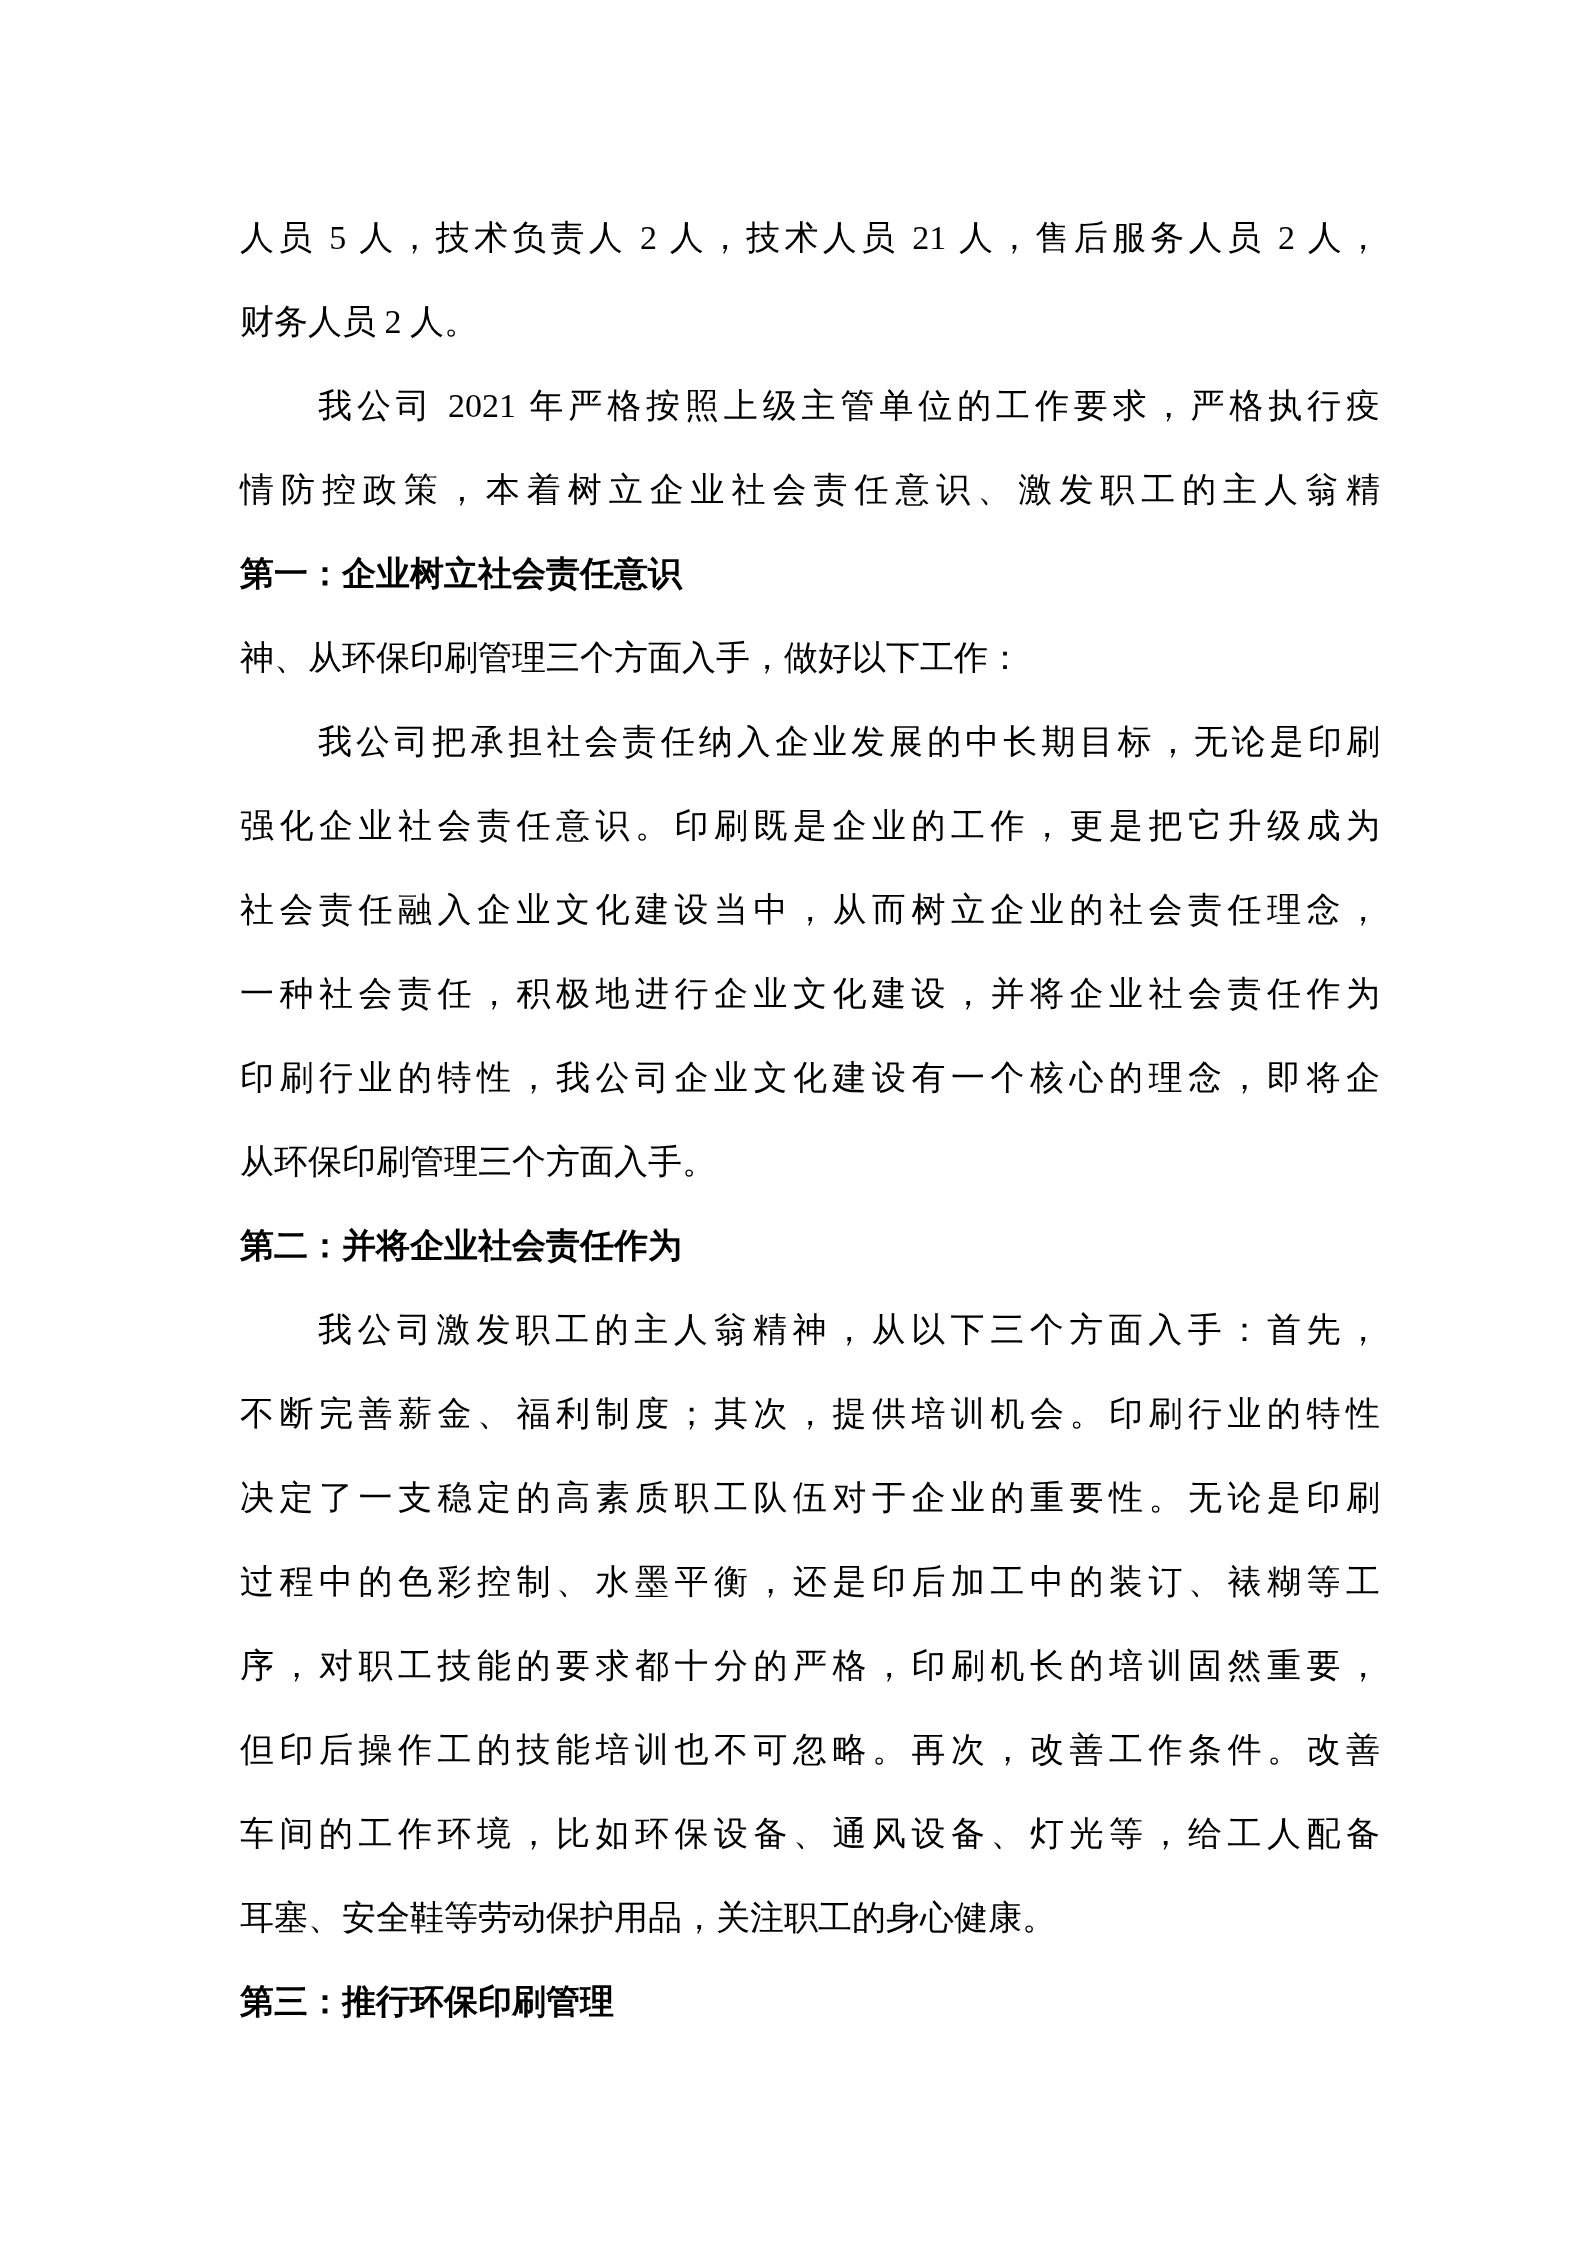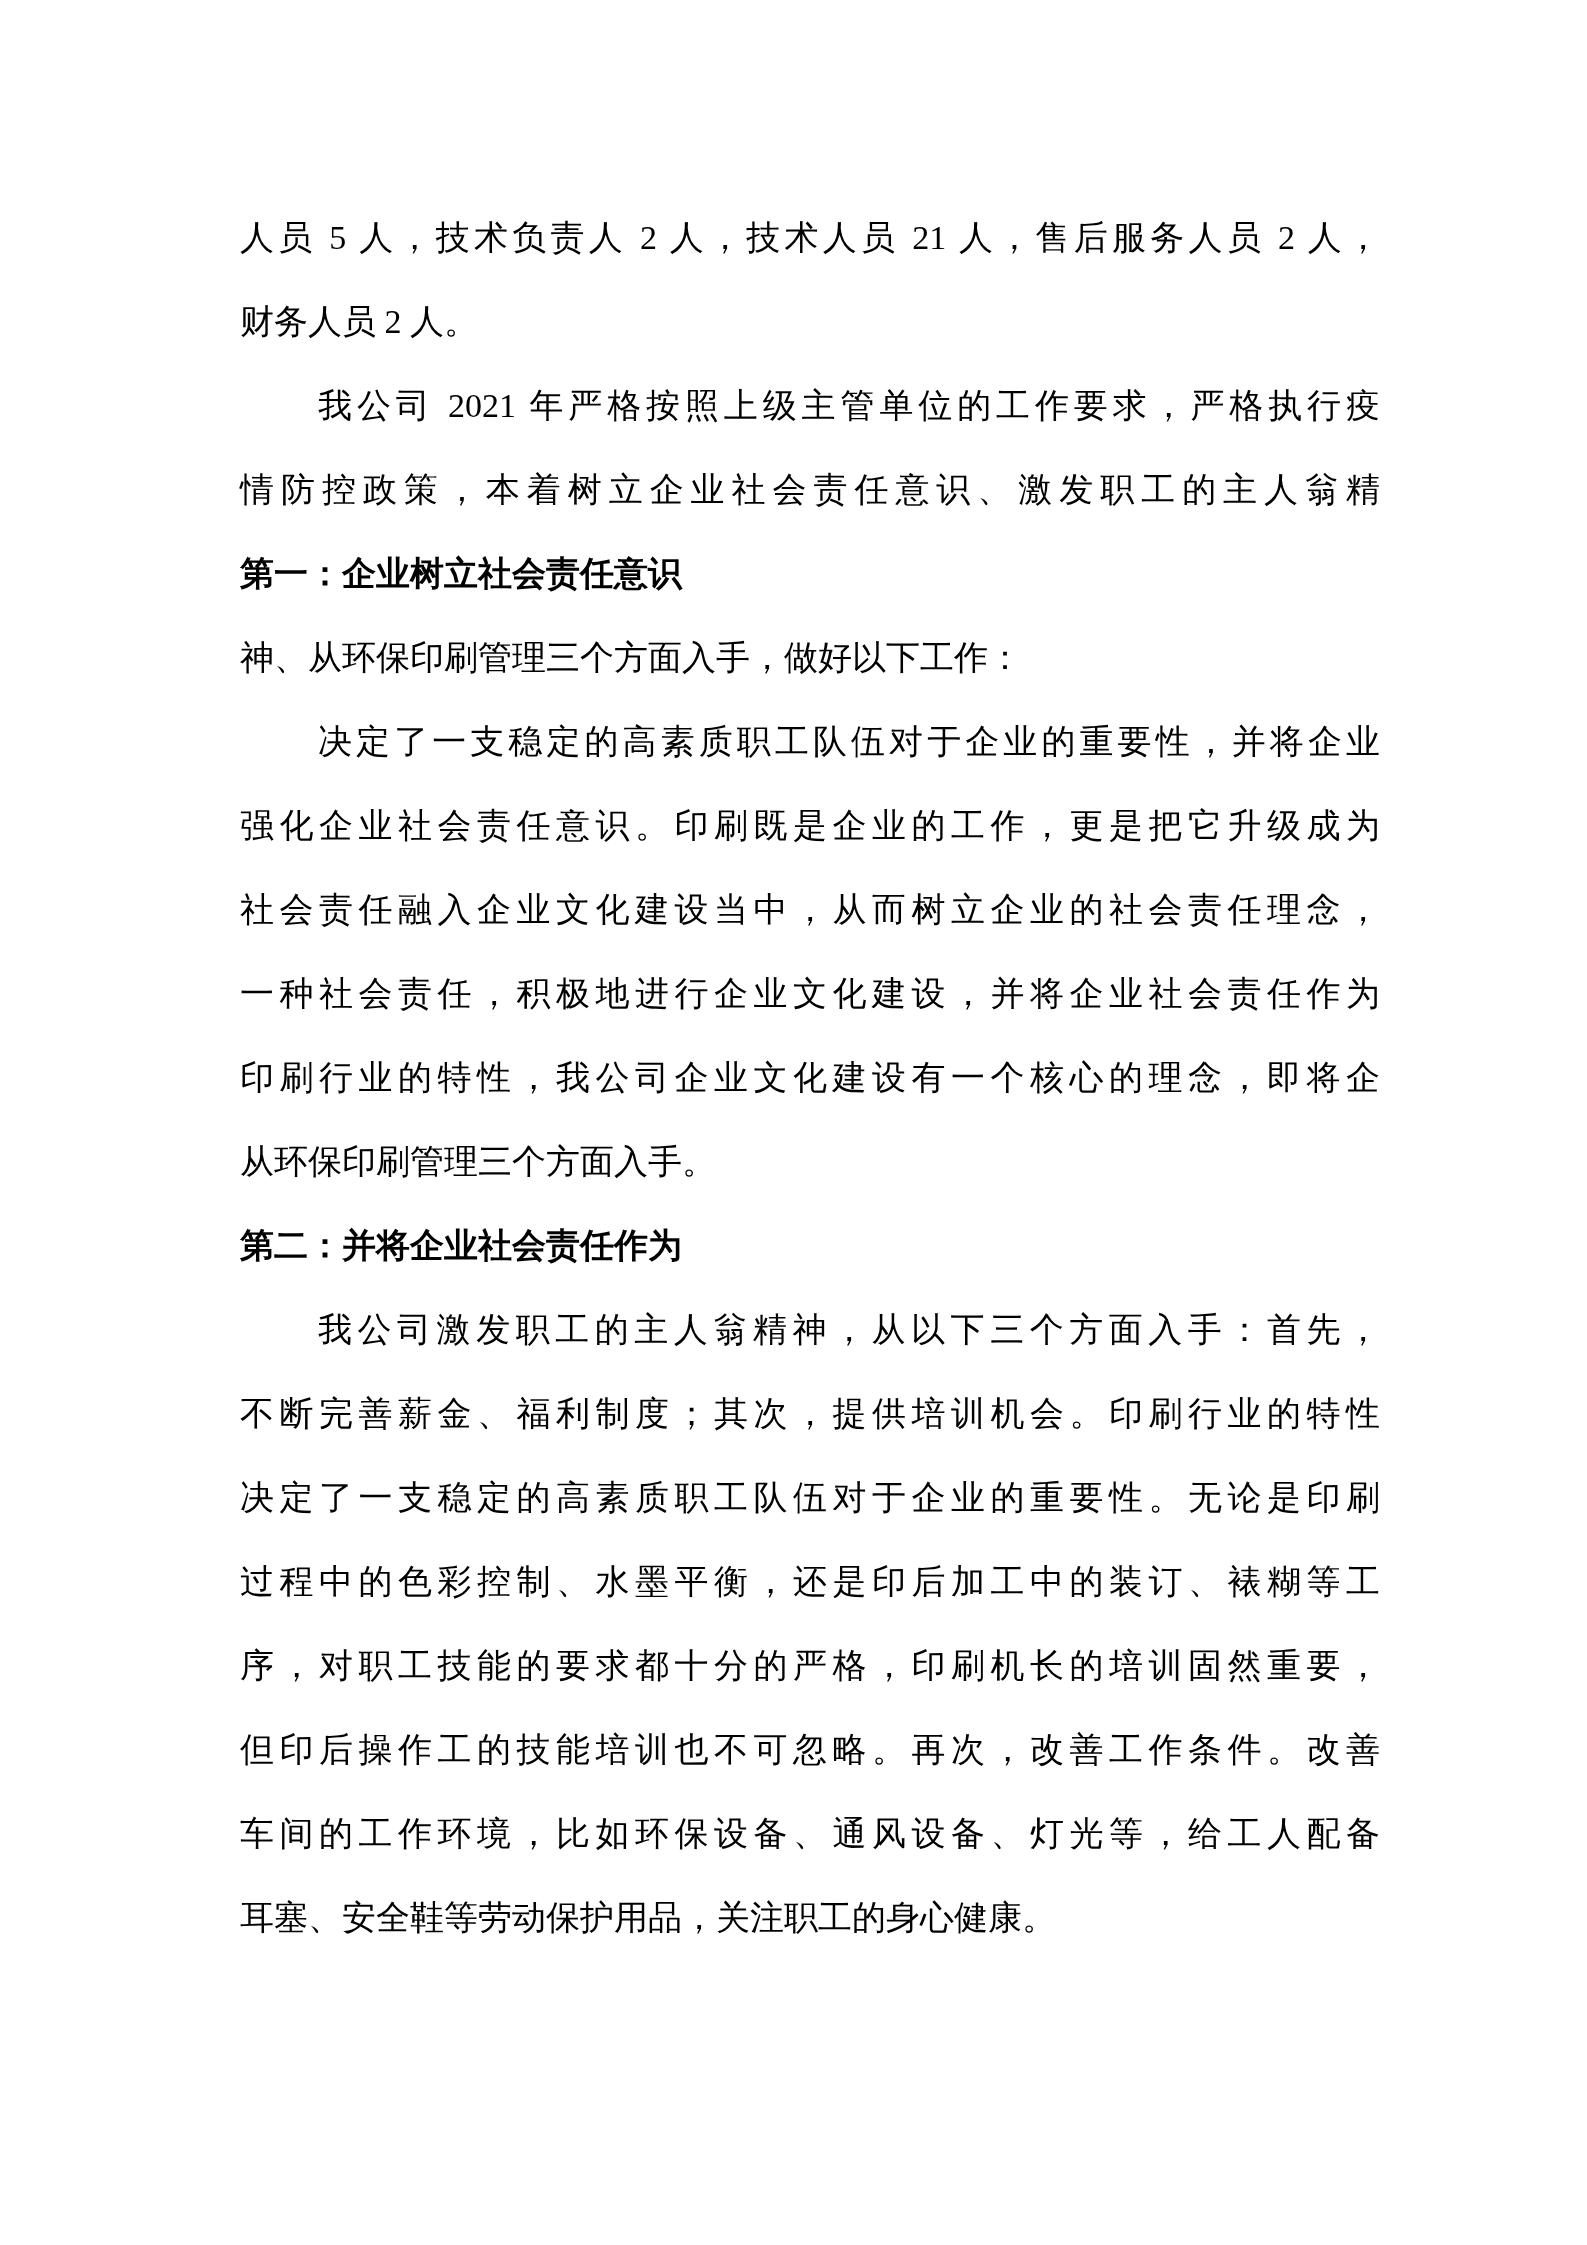--- a/index.html
+++ b/index.html
@@ -52,29 +52,30 @@
 <body style="background: rgb(255, 255, 255);">
 
 <div class="page">
   <div class="doc" style="color: rgb(0, 0, 0);">
     <div class="ln fill">人员 5 人，技术负责人 2 人，技术人员 21 人，售后服务人员 2 人，</div>
     <div class="ln">财务人员 2 人。</div>
     <div class="ln fill indent">我公司 2021 年严格按照上级主管单位的工作要求，严格执行疫</div>
     <div class="ln fill">情防控政策，本着树立企业社会责任意识、激发职工的主人翁精</div>
     <div class="ln hd">第一：企业树立社会责任意识</div>
     <div class="ln">神、从环保印刷管理三个方面入手，做好以下工作：</div>
-    <div class="ln fill indent">决定了一支稳定的高素质职工队伍对于企业的重要性，并将企业</div>
+    <div class="ln fill indent">我公司把承担社会责任纳入企业发展的中长期目标，无论是印刷</div>
     <div class="ln fill">强化企业社会责任意识。印刷既是企业的工作，更是把它升级成为</div>
     <div class="ln fill">社会责任融入企业文化建设当中，从而树立企业的社会责任理念，</div>
     <div class="ln fill">一种社会责任，积极地进行企业文化建设，并将企业社会责任作为</div>
     <div class="ln fill">印刷行业的特性，我公司企业文化建设有一个核心的理念，即将企</div>
     <div class="ln">从环保印刷管理三个方面入手。</div>
     <div class="ln hd">第二：并将企业社会责任作为</div>
     <div class="ln fill indent">我公司激发职工的主人翁精神，从以下三个方面入手：首先，</div>
     <div class="ln fill">不断完善薪金、福利制度；其次，提供培训机会。印刷行业的特性</div>
     <div class="ln fill">决定了一支稳定的高素质职工队伍对于企业的重要性。无论是印刷</div>
     <div class="ln fill">过程中的色彩控制、水墨平衡，还是印后加工中的装订、裱糊等工</div>
     <div class="ln fill">序，对职工技能的要求都十分的严格，印刷机长的培训固然重要，</div>
     <div class="ln fill">但印后操作工的技能培训也不可忽略。再次，改善工作条件。改善</div>
     <div class="ln fill">车间的工作环境，比如环保设备、通风设备、灯光等，给工人配备</div>
     <div class="ln">耳塞、安全鞋等劳动保护用品，关注职工的身心健康。</div>
+    <div class="ln hd">第三：推行环保印刷管理</div>
   </div>
 </div>
 
 </body></html>

